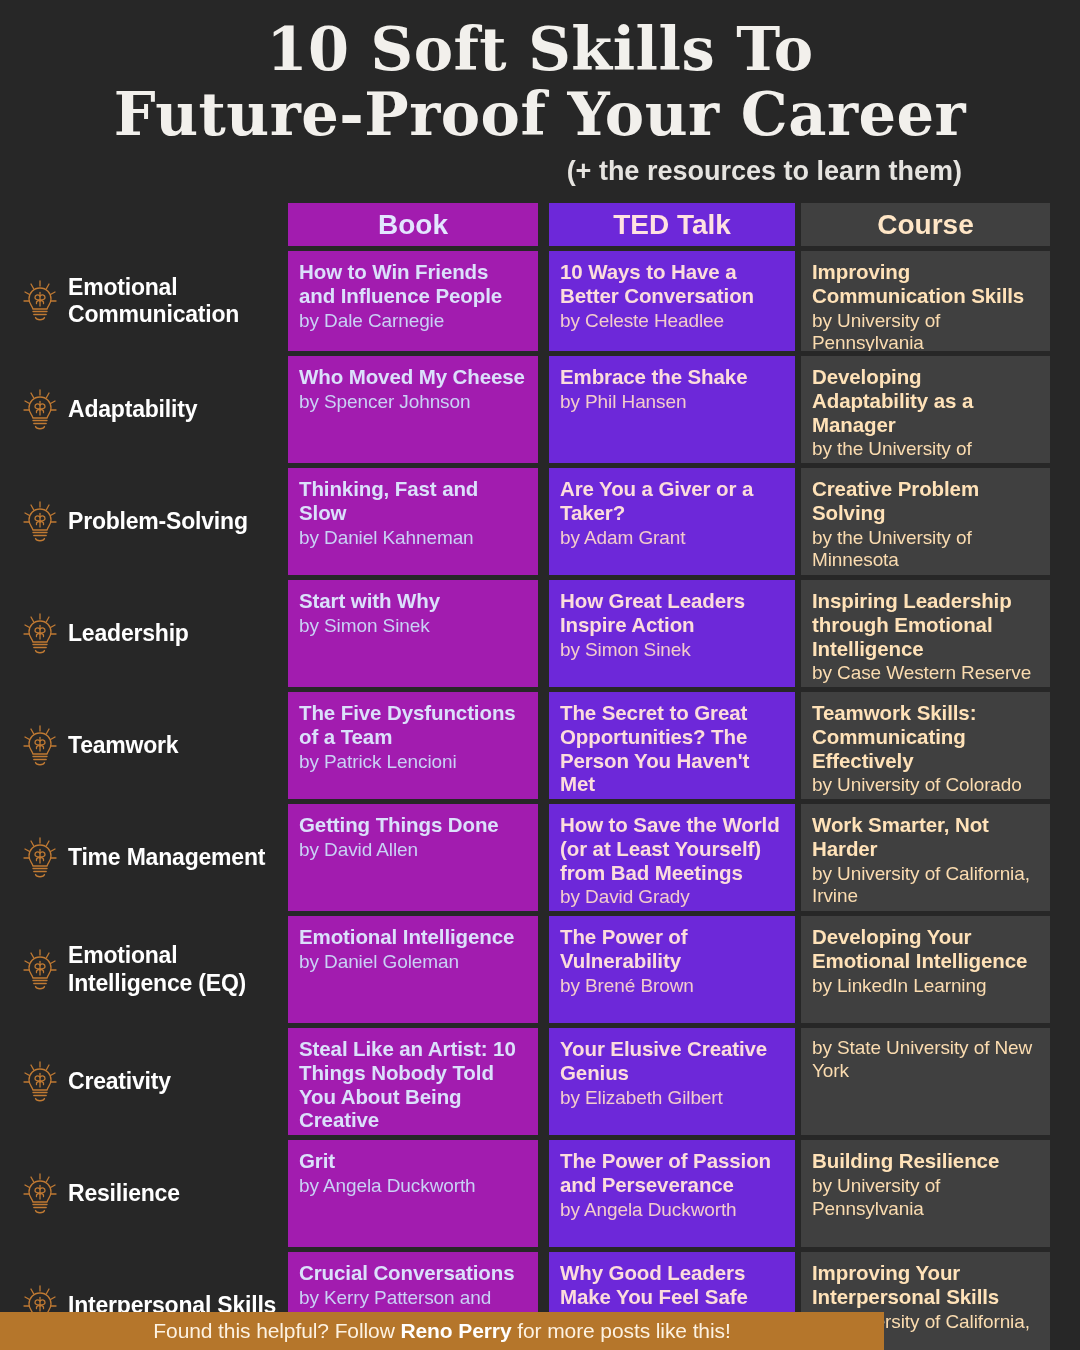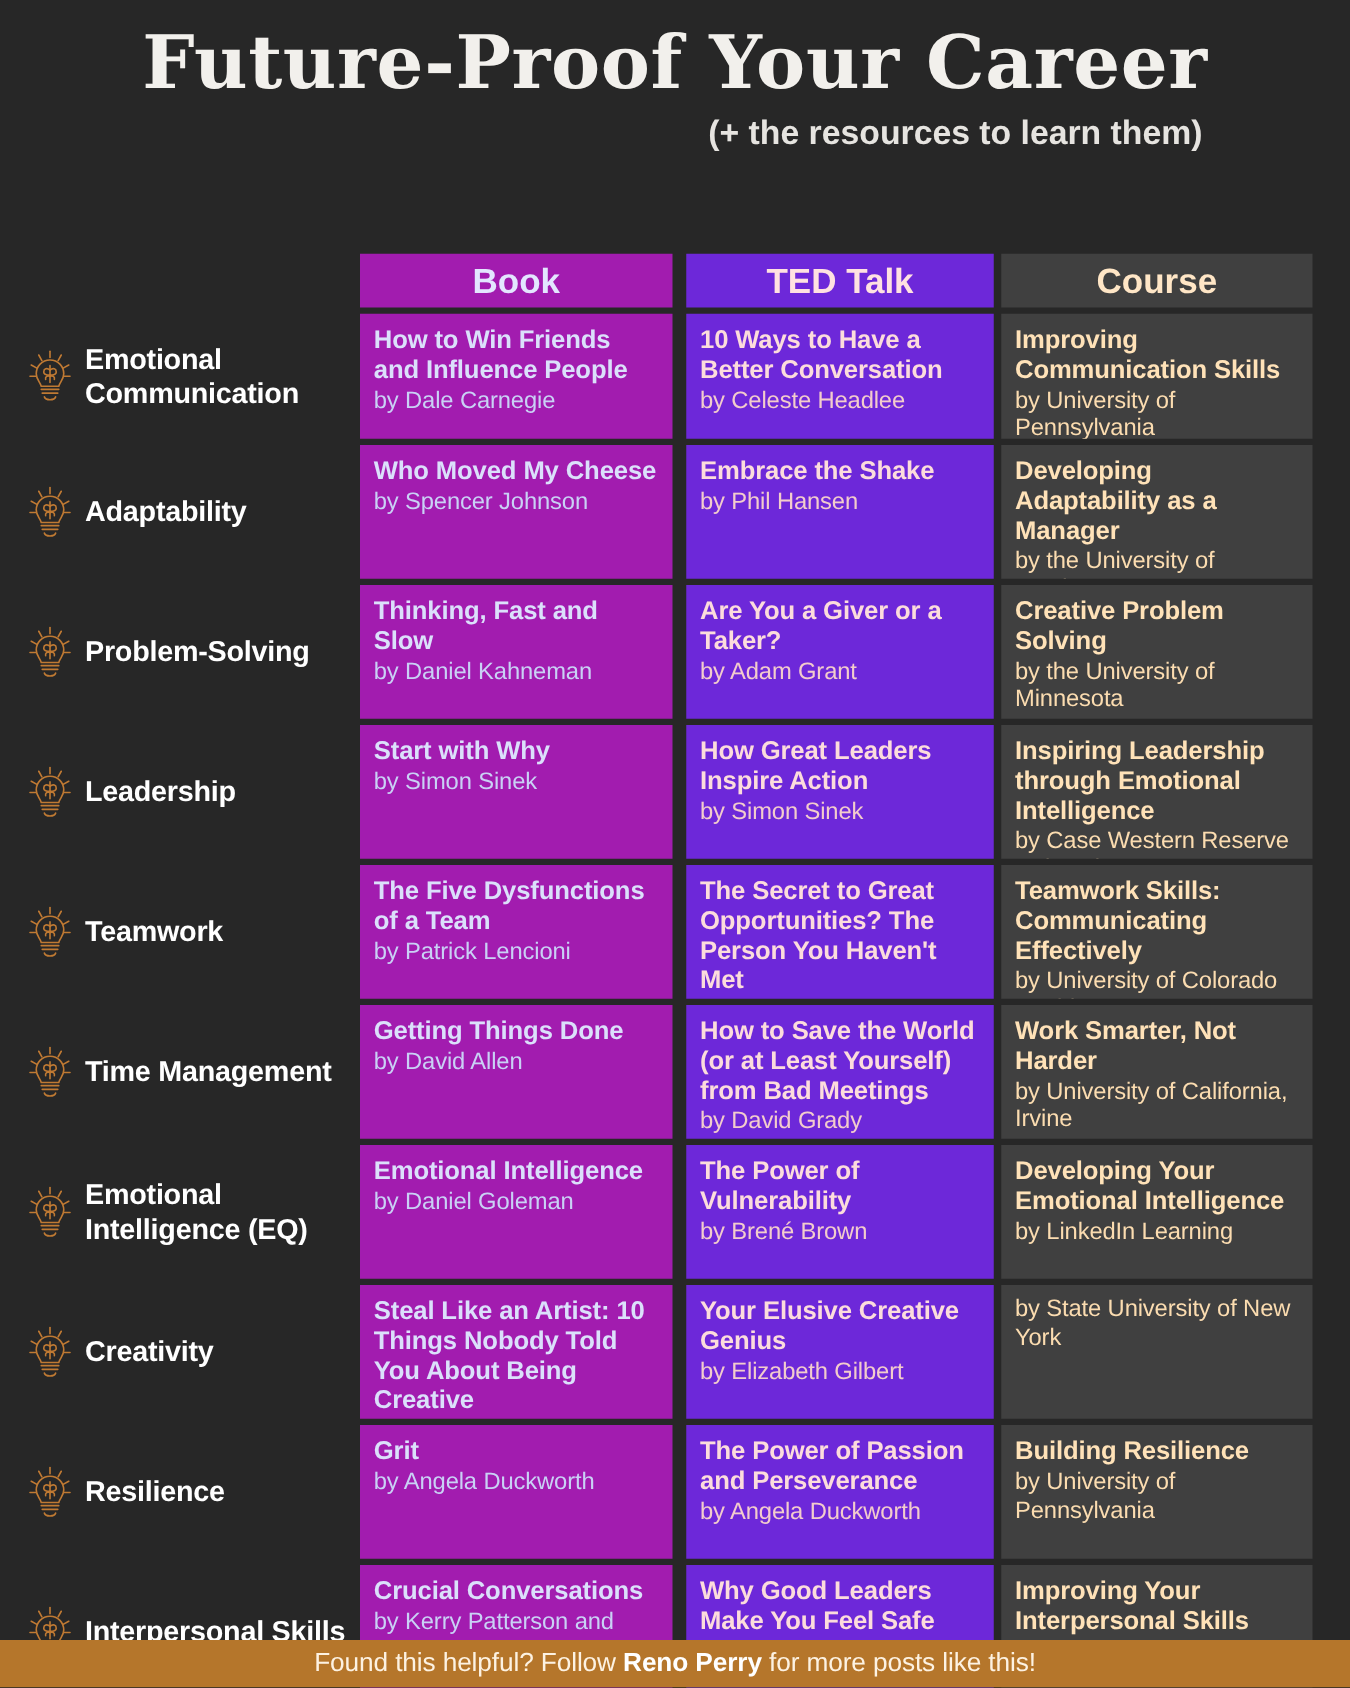--- a/index.html
+++ b/index.html
@@ -110,40 +110,41 @@
   .c-course .res-title { color: #ffe2b8; }
   .c-course .res-by    { color: #fbdcb0; }
 
   .spacer-row { height: 5px; width: 1080px; }
 
   
   .footer {
     position: absolute;
     left: 0;
     bottom: 0;
-    width: 1080px;
+    width: 884px;
     height: 38px;
     background: #b5762b;
     display: flex;
     align-items: center;
     justify-content: center;
   }
   .footer-text {
     font-size: 21px;
     color: #fdf2e2;
     letter-spacing: -0.1px;
     white-space: pre;
   }
   .footer-text b { font-weight: bold; color: #ffffff; }
 </style>
 </head>
 <body>
 
 <div class="header">
   <div class="title">
+    <div>10 Soft Skills To</div>
     <div>Future-Proof Your Career</div>
   </div>
   <div class="subtitle">(+ the resources to learn them)</div>
 </div>
 
 <div class="grid" id="grid">
     <div class="row">
   <div class="skill-cell"></div>
   <div class="res-cell c-book hdr-cell hdr-book">Book</div>
   <div class="res-cell c-ted hdr-cell hdr-ted">TED Talk</div>

